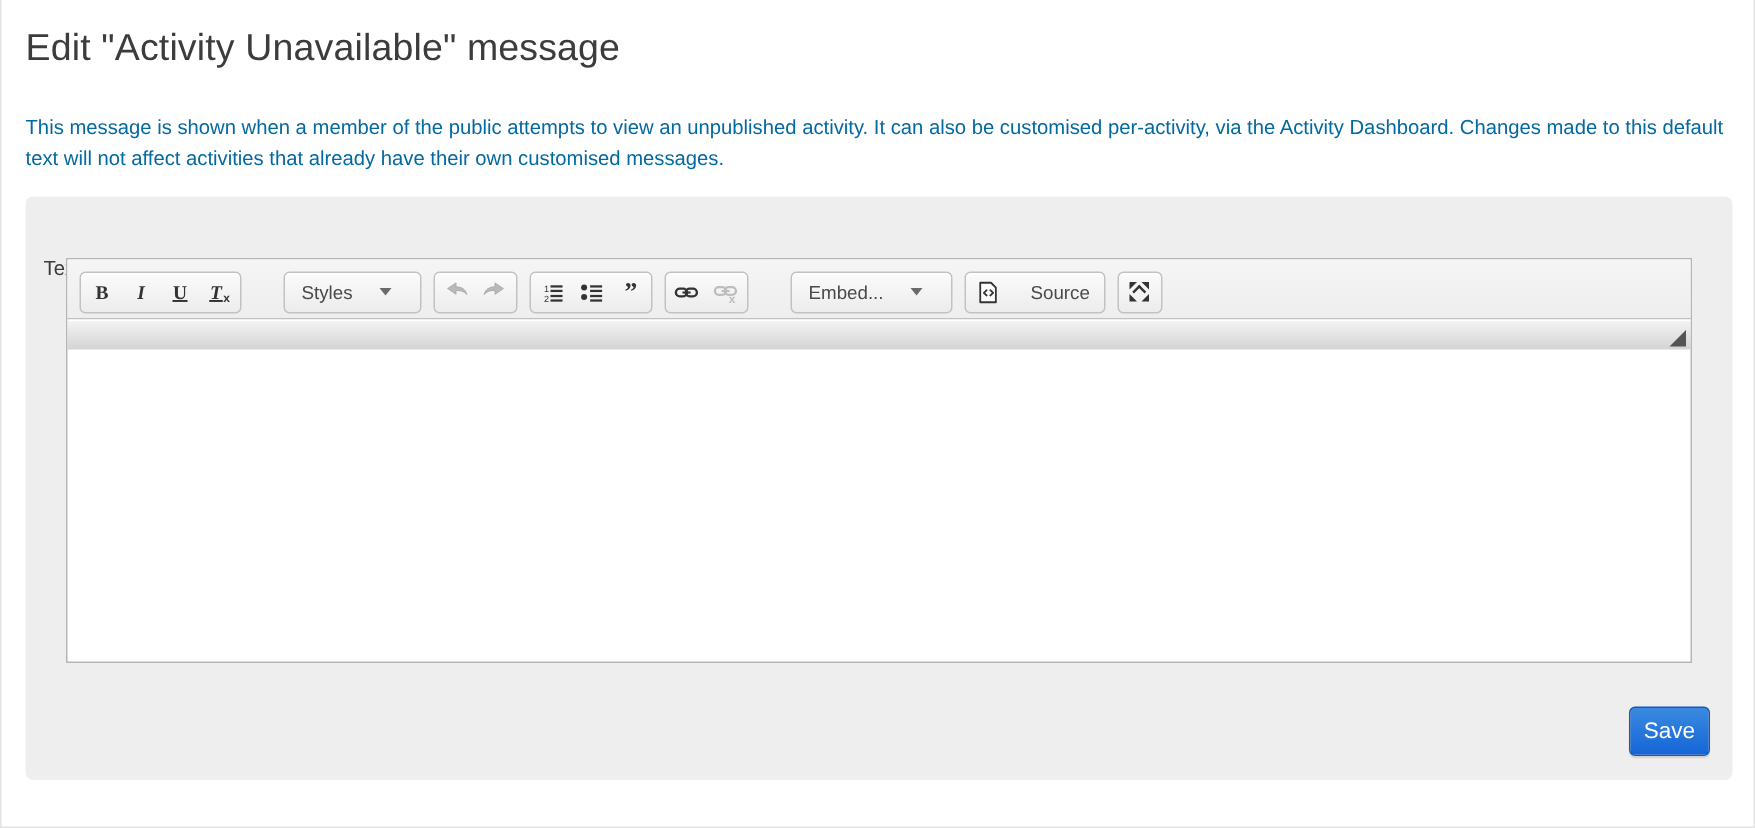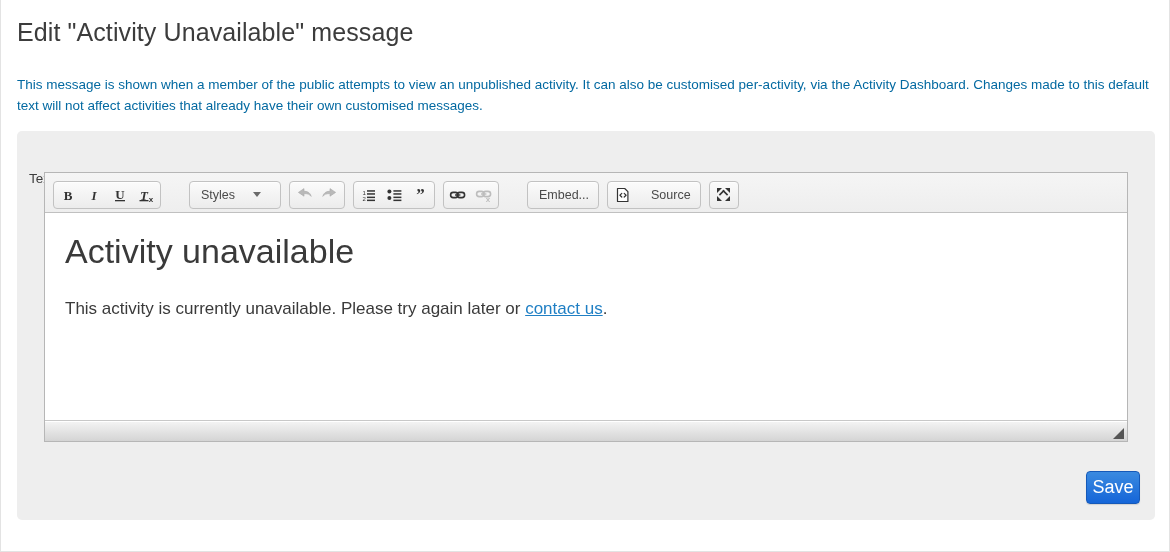--- a/index.html
+++ b/index.html
@@ -214,21 +214,21 @@
   .save-button {
     position: absolute;
     left: 1085px;
     top: 471px;
     width: 54px;
     height: 33px;
     background: linear-gradient(to bottom, #3a8ae0 0%, #1565d8 100%);
     border: 1px solid #1559b8;
     border-radius: 4px;
     color: #ffffff;
-    font-size: 18px;
+    font-size: 15px;
     font-family: "Liberation Sans", sans-serif;
     cursor: pointer;
     padding: 0;
     box-shadow: 0 1px 1px rgba(0,0,0,0.12);
   }
 </style>
 </head>
 <body>
 
 <div class="page">
@@ -328,21 +328,21 @@
         <div class="tb-btn disabled">
           <svg width="18" height="16" viewBox="0 0 18 16">
             <rect x="1.6" y="4.4" width="7.4" height="5.2" rx="2.6" fill="none" stroke="#bdbdbd" stroke-width="1.6"></rect>
             <rect x="8.2" y="4.4" width="7.4" height="5.2" rx="2.6" fill="none" stroke="#bdbdbd" stroke-width="1.6"></rect>
             <rect x="6" y="6.3" width="5.4" height="1.4" fill="#bdbdbd"></rect>
             <text x="13" y="15" font-family="Liberation Sans, sans-serif" font-size="8" font-weight="bold" text-anchor="middle" fill="#bdbdbd">x</text>
           </svg>
         </div>
       </div>
 
-      <div class="tb-combo" style="width:72px;">
+      <div class="tb-combo" style="width:108px;">
         <span class="combo-label">Embed...</span>
         <span class="caret"></span>
       </div>
 
       <div class="tb-textbtn">
         <svg width="16" height="16" viewBox="0 0 16 16">
           <path d="M2.5 1.5 h7.2 l3.2 3.2 v9.8 h-10.4 z" fill="#ffffff" stroke="#333" stroke-width="1.2" stroke-linejoin="round"></path>
           <path d="M6.8 6.4 L4.9 8.2 L6.8 10" fill="none" stroke="#333" stroke-width="1.2" stroke-linecap="round" stroke-linejoin="round"></path>
           <path d="M9.2 6.4 L11.1 8.2 L9.2 10" fill="none" stroke="#333" stroke-width="1.2" stroke-linecap="round" stroke-linejoin="round"></path>
         </svg>
@@ -355,24 +355,20 @@
           <path d="M15 2 L15 7 L10 2 Z" fill="#333"></path>
           <path d="M2 15 L7 15 L2 10 Z" fill="#333"></path>
           <path d="M15 15 L10 15 L15 10 Z" fill="#333"></path>
           <rect x="5.2" y="5.2" width="6.6" height="1.6" transform="rotate(45 8.5 8.5)" fill="#333"></rect>
           <rect x="5.2" y="5.2" width="6.6" height="1.6" transform="rotate(-45 8.5 8.5)" fill="#333"></rect>
         </svg>
       </div>
 
     </div>
 
-    <div class="editor-body">
-      <div class="doc-h1">Activity unavailable</div>
-      <p class="doc-p"><span>This activity is currently unavailable. Please try again later or </span><a class="doc-link" href="#">contact us</a><span>.</span></p>
-    </div>
 
     <div class="editor-status">
       <div class="resize-grip"></div>
     </div>
 
   </div>
 
   <button class="save-button">Save</button>
 
 </div>

